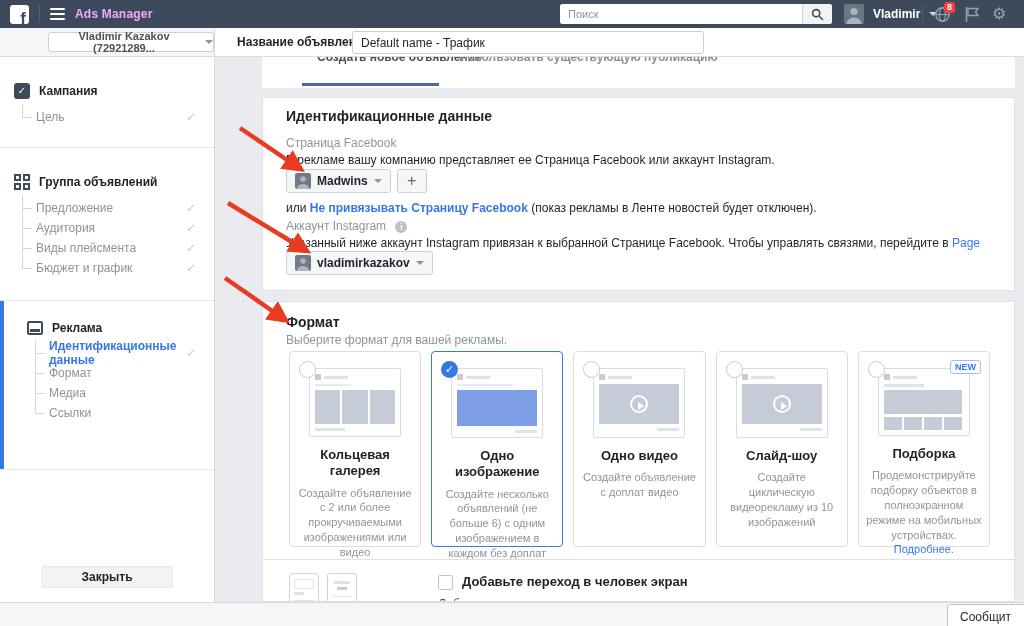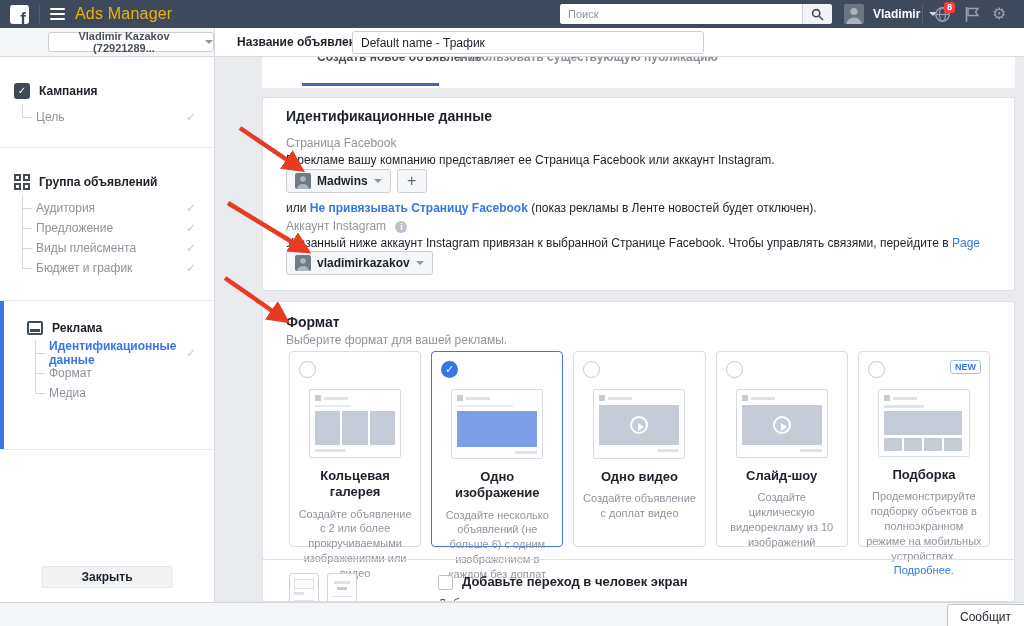--- a/index.html
+++ b/index.html
@@ -11,21 +11,21 @@
   
   .topbar { position:absolute; left:0; top:0; width:1024px; height:28px;
     background:#3e4a5c; z-index:100; display:flex; align-items:center; }
   .fb-logo { width:19px; height:19px; background:#fff; border-radius:3px; margin-left:10px;
     overflow:hidden; position:relative; cursor:pointer; }
   .fb-logo:after { content:"f"; position:absolute; right:3px; bottom:-5px;
     font-weight:bold; font-size:17px; color:#3e4a5c; }
   .tb-divider { width:1px; height:18px; background:#55606e; margin:0 10px; }
   .hamburger { display:flex; flex-direction:column; gap:3px; margin-right:10px; cursor:pointer; }
   .hamburger i { display:block; width:15px; height:2px; background:#fff; border-radius:1px; }
-  .tb-title { color:#eab308; font-size:16px; font-weight:normal; letter-spacing:.2px; }
+  .tb-title { color:#f0abfc; font-size:12px; font-weight:bold; letter-spacing:.2px; }
   .search-wrap { position:absolute; left:560px; top:4px; width:272px; height:20px;
     background:#fff; border-radius:3px; display:flex; overflow:hidden; }
   .search-wrap input { flex:1; border:none; outline:none; padding:0 8px; font-size:11px;
     font-family:inherit; color:#1d2129; }
   .search-wrap input::placeholder { color:#8d949e; }
   .search-btn { width:30px; background:#f2f3f5; border:none; border-left:1px solid #ccd0d5;
     display:flex; align-items:center; justify-content:center; cursor:pointer; }
   .tb-user { position:absolute; left:844px; top:0; height:28px; display:flex; align-items:center;
     gap:9px; cursor:pointer; }
   .tb-avatar { width:20px; height:20px; border-radius:2px; background:#6b7683; overflow:hidden; }
@@ -101,21 +101,21 @@
   .sel-btn { display:inline-flex; align-items:center; gap:6px; height:24px; padding:0 8px;
     background:#f5f6f7; border:1px solid #ccd0d5; border-radius:3px; font-size:12px; font-weight:bold;
     color:#1d2129; cursor:pointer; font-family:inherit; }
   .sel-avatar { width:16px; height:16px; border-radius:2px; background:#707a86; overflow:hidden; }
   .plus-btn { width:30px; height:24px; margin-left:6px; background:#f5f6f7; border:1px solid #ccd0d5;
     border-radius:3px; font-size:16px; color:#606770; cursor:pointer; font-family:inherit; line-height:1; }
   
   .opt-grid { position:absolute; left:26px; top:49px; width:701px; display:grid;
     grid-template-columns:repeat(5,1fr); gap:10px; }
   .opt-card { position:relative; height:196px; border:1px solid #dadde1; border-radius:4px;
-    background:#fff; display:flex; flex-direction:column; align-items:center; padding-top:37px;
+    background:#fff; display:flex; flex-direction:column; align-items:center; padding-top:16px;
     cursor:pointer; }
   .opt-card.selected { border-color:#3c78e0; }
   .radio { position:absolute; left:9px; top:9px; width:17px; height:17px; border-radius:50%;
     border:1px solid #c3c9d1; background:#fff; }
   .radio.checked { border:none; background:#3578e5; }
   .radio.checked:after { content:"✓"; color:#fff; font-size:11px; font-weight:bold; display:block;
     text-align:center; line-height:17px; }
   .new-badge { position:absolute; right:8px; top:8px; border:1px solid #9dbcf5; color:#3578e5;
     background:#fff; font-size:9px; font-weight:bold; border-radius:3px; padding:1px 4px; }
   .opt-title { font-size:13px; font-weight:bold; color:#1d2129; text-align:center; margin-top:10px;
@@ -246,25 +246,25 @@
       <span class="icon-adset">
           <i></i>
           <i></i>
           <i></i>
           <i></i>
         </span>
       <span>Группа объявлений</span>
     </div>
     <ul class="tree">
       <li>
+        <span>Предложение</span>
+        <span class="check-icon"></span>
+        </li>
+      <li>
         <span>Аудитория</span>
-        <span class="check-icon"></span>
-        </li>
-      <li>
-        <span>Предложение</span>
         <span class="check-icon"></span>
         </li>
       <li>
         <span>Виды плейсмента</span>
         <span class="check-icon"></span>
         </li>
       <li>
         <span>Бюджет и график</span>
         <span class="check-icon"></span>
         </li>
@@ -279,20 +279,23 @@
     <ul class="tree">
       <li class="active">
         <span>Идентификационные данные</span>
         <span class="check-icon"></span>
         </li>
       <li>
         <span>Формат</span>
         </li>
       <li>
         <span>Медиа</span>
+        </li>
+      <li>
+        <span>Ссылки</span>
         </li>
     </ul>
   </div>
 
   <button class="close-btn">Закрыть</button>
 </div>
 
 <div class="tabrow">
   <div class="tab tab1">Создать новое объявление</div>
   <div class="tab tab2">Использовать существующую публикацию</div>

